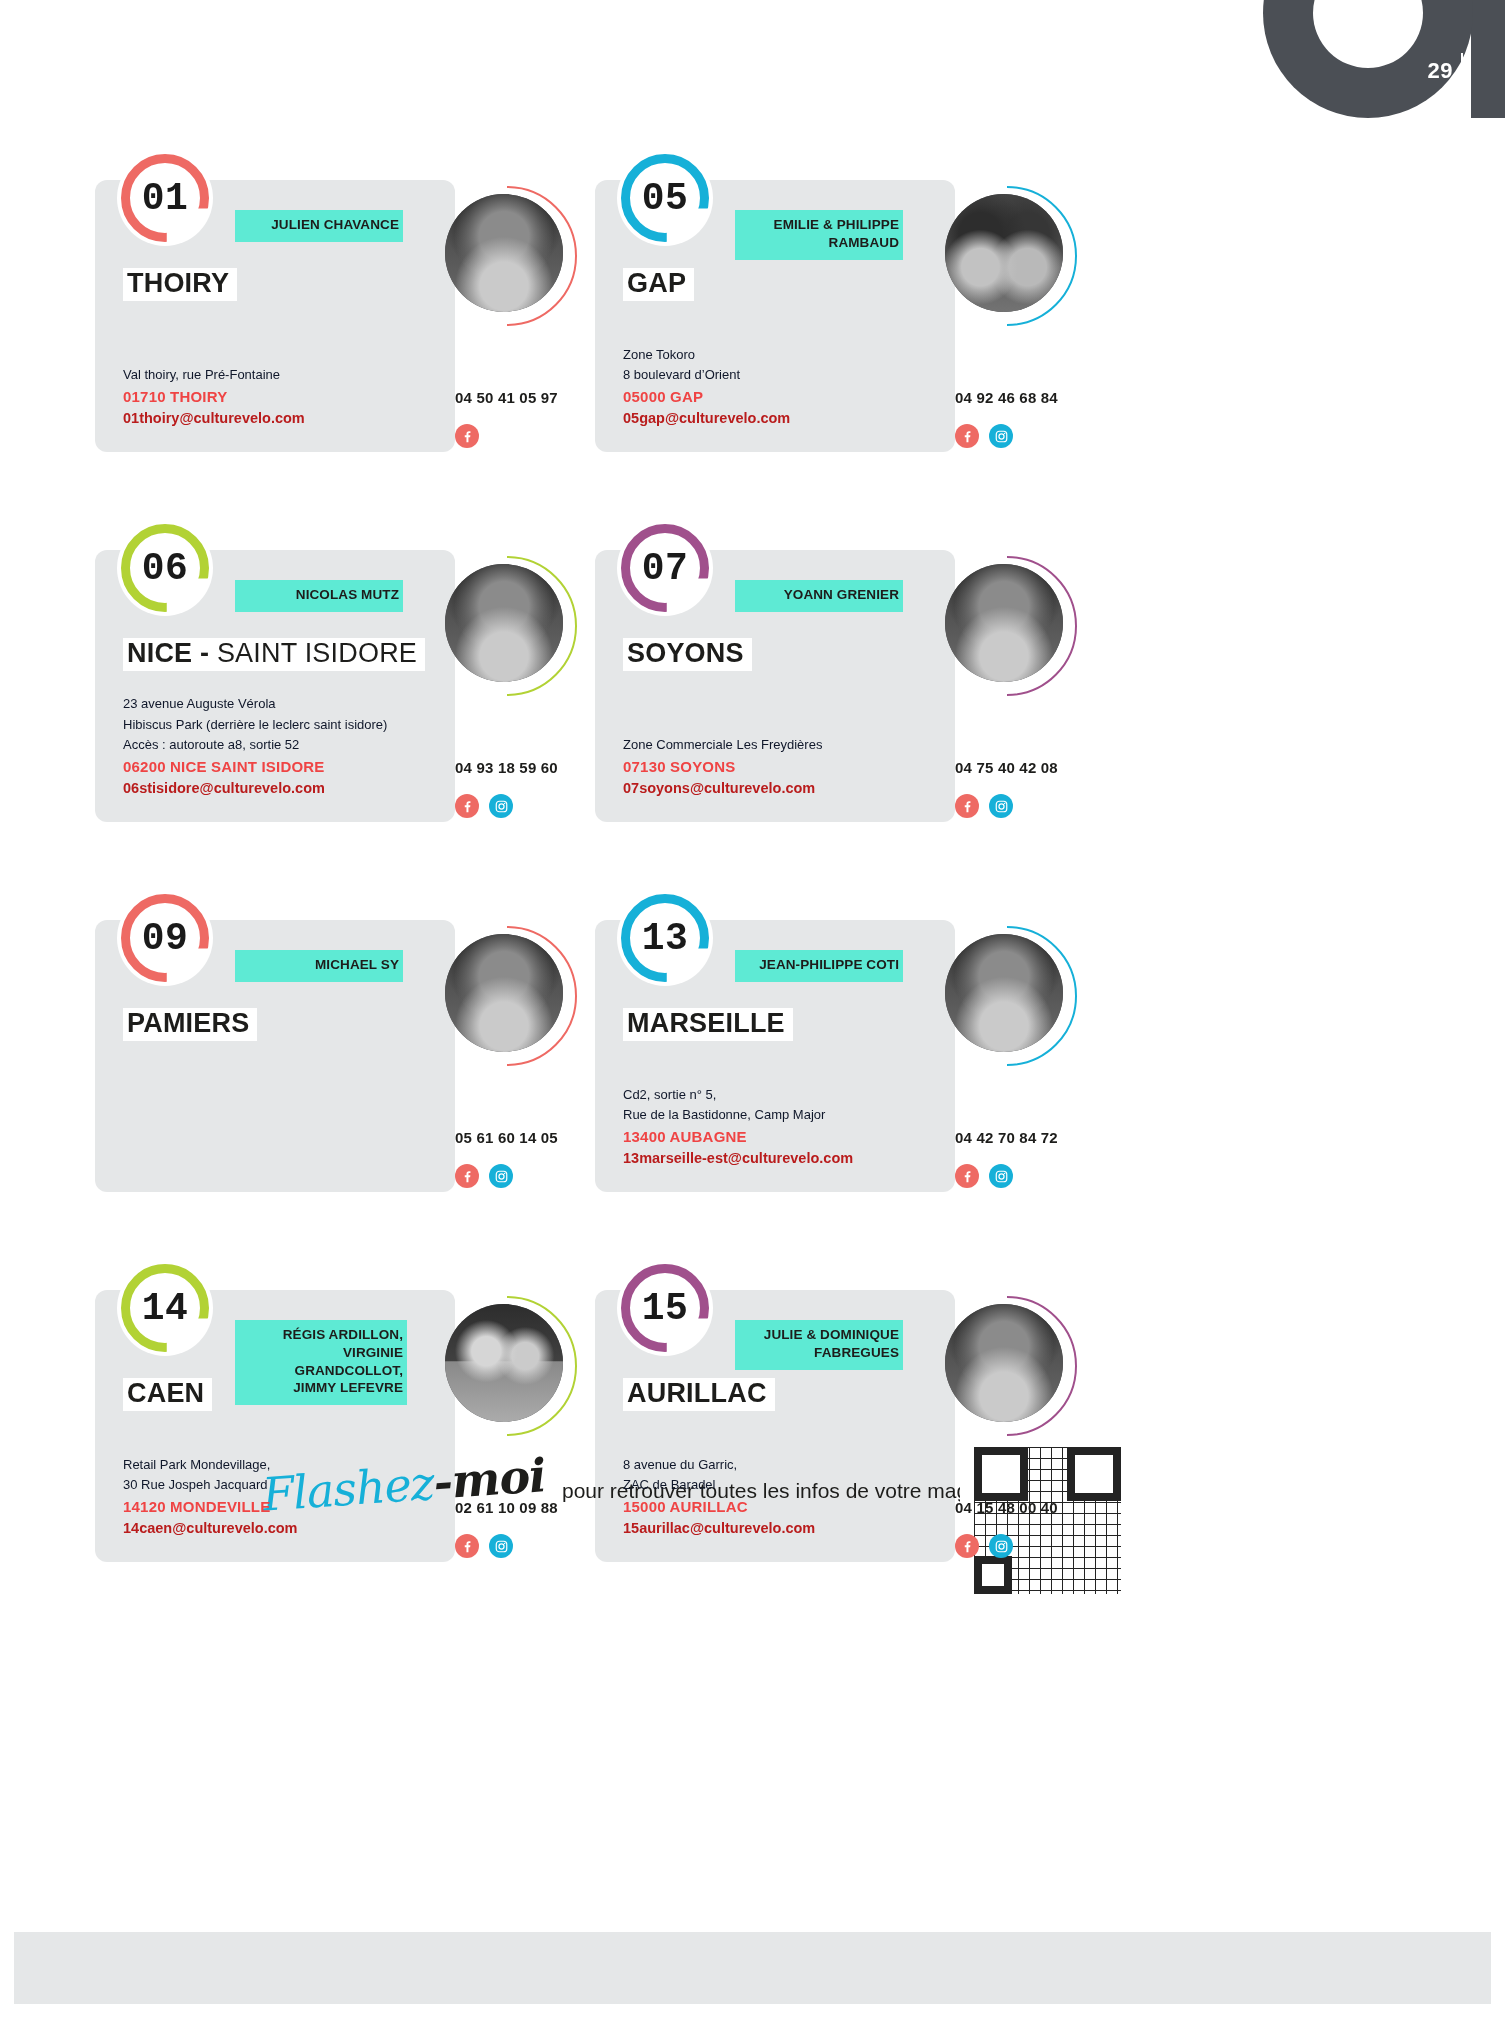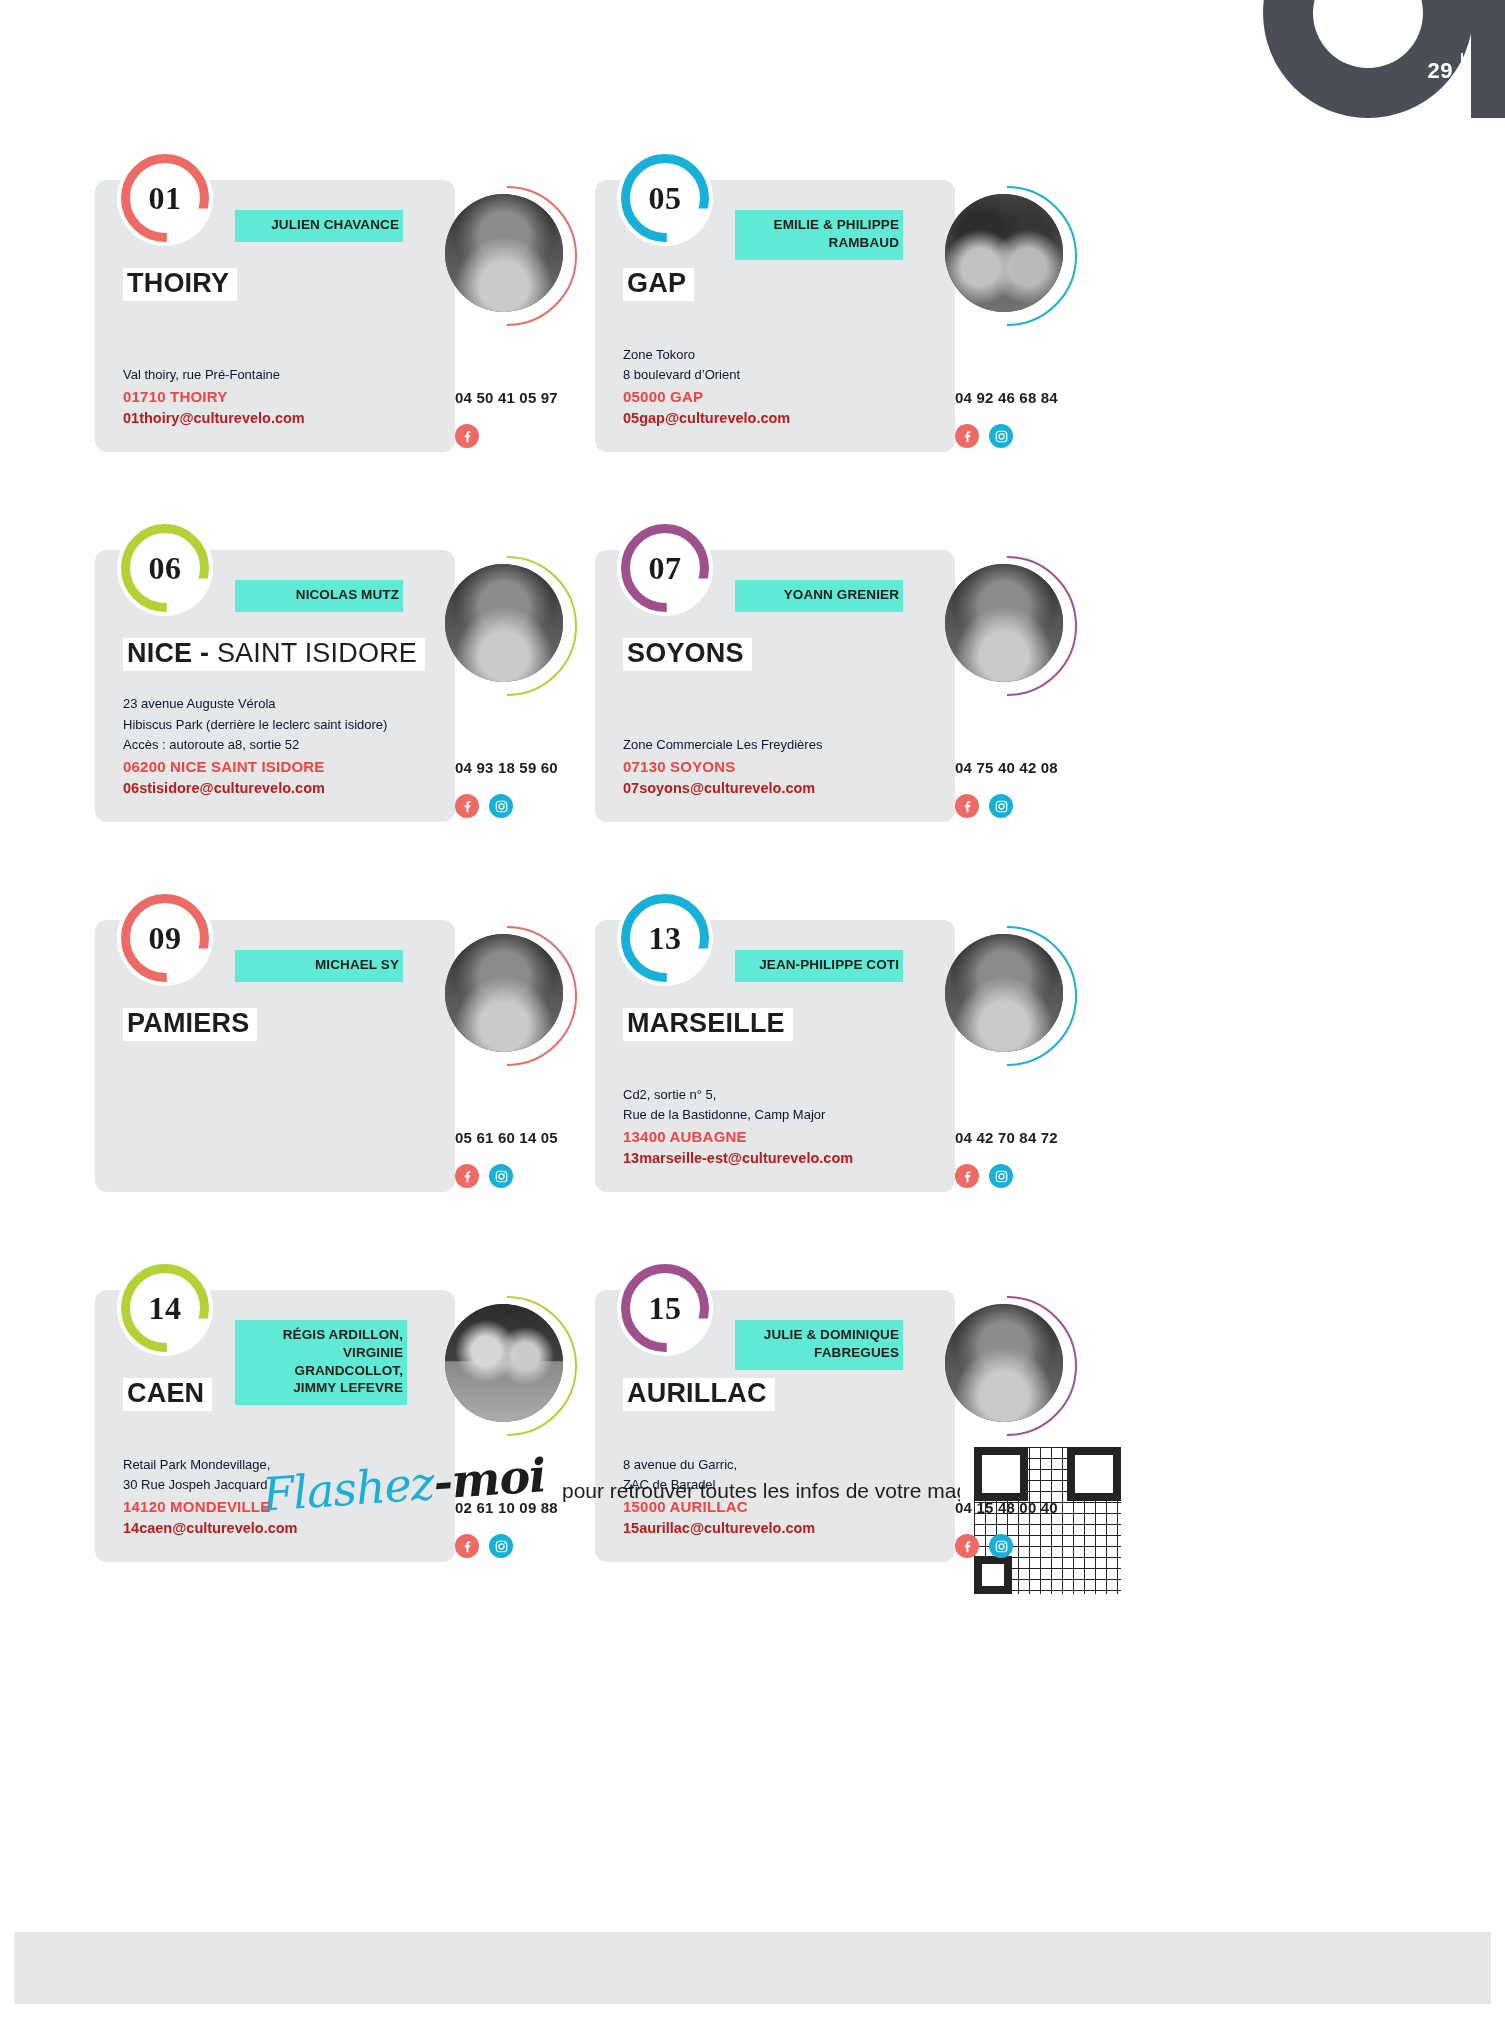--- a/index.html
+++ b/index.html
@@ -110,25 +110,25 @@
   .badge .ring {
     position: absolute;
     inset: 4px;
     border-radius: 50%;
     border: 9px solid currentColor;
     clip-path: polygon(0 0, 100% 0, 100% 62%, 52% 62%, 52% 100%, 0 100%);
   }
   .badge .num {
     position: relative;
     z-index: 2;
-    font-size: 32px;
+    font-size: 38px;
     font-weight: bold;
     color: #1a1a1a;
     letter-spacing: 0.5px;
-    font-family: Liberation Serif, serif;
+    font-family: Liberation Mono, monospace;
   }
 
   
   .names {
     position: absolute;
     top: 60px;
     left: 140px;
     min-width: 168px;
     max-width: 172px;
     background: #5eead4;

